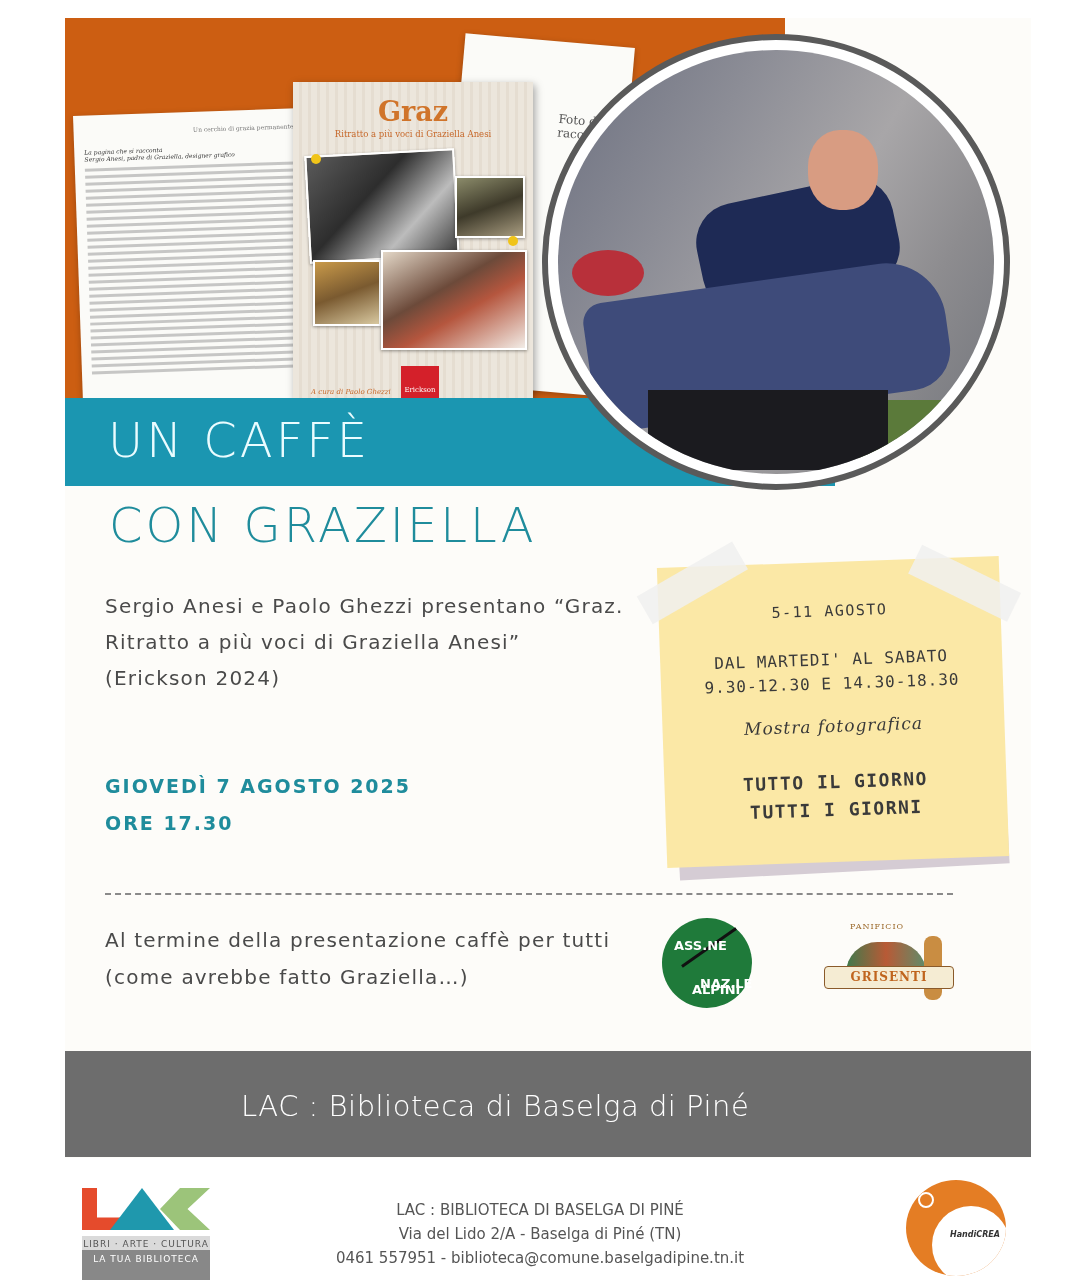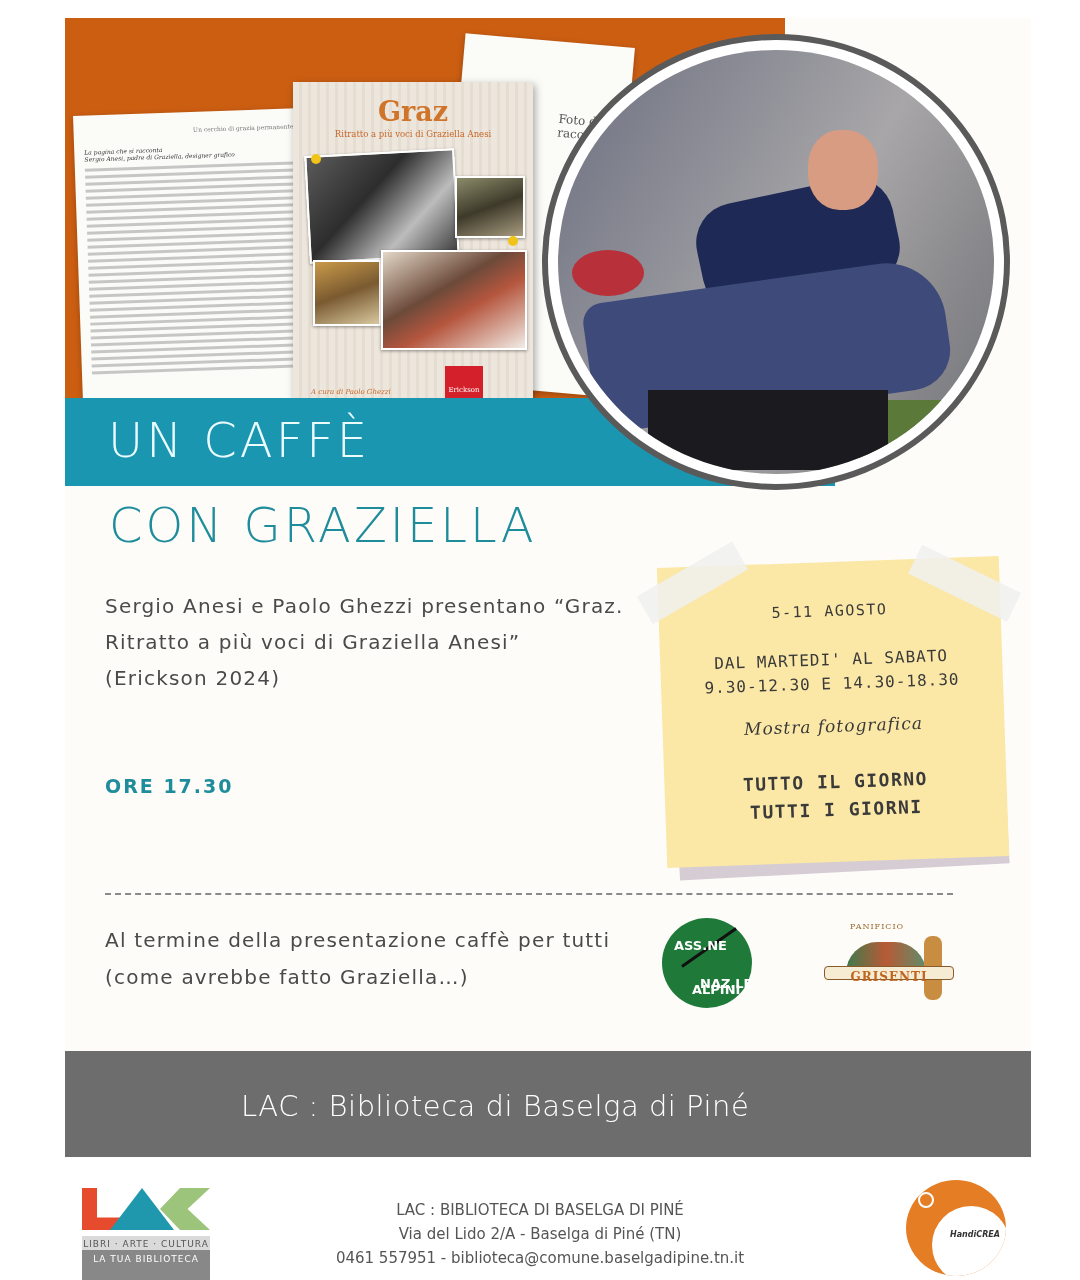--- a/index.html
+++ b/index.html
@@ -25,21 +25,21 @@
     box-shadow: 2px 3px 8px rgba(0,0,0,.35); text-align: center; overflow: hidden; }
   .book .b-title { font-family: "DejaVu Serif", serif; font-size: 27px; font-weight: bold; color: #d0742a; margin-top: 14px; }
   .book .b-sub { font-family: "DejaVu Serif", serif; font-size: 8.5px; color: #c7682a; margin-top: 2px; }
   .book .photo { position: absolute; box-shadow: 0 1px 3px rgba(0,0,0,.4); border: 2px solid #fff; }
   .book .p1 { left: 14px; top: 70px; width: 150px; height: 108px; background: linear-gradient(135deg, #5b5b5b, #2d2d2d 40%, #bcbcbc 70%, #3a3a3a); transform: rotate(-3deg); }
   .book .p2 { left: 162px; top: 94px; width: 70px; height: 62px; background: linear-gradient(160deg, #8b8b6a, #3e3a2a 50%, #a89c80); }
   .book .p3 { left: 20px; top: 178px; width: 68px; height: 66px; background: linear-gradient(160deg, #c99a4a, #7a5a30 50%, #d8c8a0); }
   .book .p4 { left: 88px; top: 168px; width: 146px; height: 100px; background: linear-gradient(150deg, #e3d7c7, #6c4a3a 40%, #b5563e 60%, #f2ece6); }
   .book .pin { position: absolute; width: 10px; height: 10px; border-radius: 50%; background: #f0c419; }
   .book .b-curator { position: absolute; left: 18px; bottom: 4px; font-family: "DejaVu Serif", serif; font-style: italic; font-size: 7px; color: #c7682a; text-align: left; line-height: 1.2; }
-  .book .b-publisher { position: absolute; left: 108px; bottom: 0; width: 38px; height: 34px; background: #d4202a; color: #fff; font-family: "DejaVu Serif", serif; font-size: 7px; padding-top: 20px; margin-left: 44px; }
+  .book .b-publisher { position: absolute; left: 108px; bottom: 0; width: 38px; height: 34px; background: #d4202a; color: #fff; font-family: "DejaVu Serif", serif; font-size: 7px; padding-top: 20px; }
 
   .circle-photo { position: absolute; left: 542px; top: 34px; width: 468px; height: 456px; border-radius: 50%;
     background: #fff; border: 6px solid #5a5a5a; padding: 10px; z-index: 5; }
   .circle-inner { width: 100%; height: 100%; border-radius: 50%; overflow: hidden; position: relative;
     background: linear-gradient(120deg, #6c7080 0%, #8c8d96 30%, #a8a6a8 55%, #8d8c8f 75%, #70737a 100%); }
   .circle-inner .cushion { position: absolute; left: 30px; top: 230px; width: 360px; height: 130px; background: #3e4b7a; border-radius: 20px 60px 40px 20px; transform: rotate(-8deg); }
   .circle-inner .body { position: absolute; left: 140px; top: 140px; width: 200px; height: 110px; background: #1e2a55; border-radius: 40px; transform: rotate(-12deg); }
   .circle-inner .face { position: absolute; left: 250px; top: 80px; width: 70px; height: 80px; background: #d89c82; border-radius: 45%; }
   .circle-inner .hat { position: absolute; left: 14px; top: 200px; width: 72px; height: 46px; background: #b8303a; border-radius: 50%; }
   .circle-inner .base { position: absolute; left: 90px; top: 340px; width: 240px; height: 80px; background: #1b1b1f; }
@@ -68,21 +68,21 @@
 
   .alpini { position: absolute; left: 662px; top: 918px; width: 90px; height: 90px; border-radius: 50%; background: #1f7a3a; color: #fff;
     font-size: 13px; font-weight: bold; }
   .alpini .a1 { position: absolute; left: 12px; top: 20px; }
   .alpini .a2 { position: absolute; left: 38px; top: 46px; margin-top: 12px; }
   .alpini .a3 { position: absolute; left: 30px; top: 64px; }
   .alpini .feather { position: absolute; left: 14px; top: 28px; width: 66px; height: 3px; background: #111; transform: rotate(-35deg); }
   .grisenti { position: absolute; left: 816px; top: 922px; width: 152px; height: 94px; }
   .grisenti .g-top { position: absolute; left: 34px; top: 0; font-family: "DejaVu Serif", serif; font-size: 8px; letter-spacing: 1px; color: #9c6a2c; }
   .grisenti .village { position: absolute; left: 30px; top: 20px; width: 80px; height: 36px; background: linear-gradient(90deg, #3e7a4c, #b85a36 50%, #5f8c6a); border-radius: 40px 40px 6px 6px; }
-  .grisenti .ribbon { position: absolute; left: 8px; top: 44px; width: 130px; height: 14px; background: #f5ecd3; border: 1px solid #8a5a2a; border-radius: 4px; text-align: center;
+  .grisenti .ribbon { position: absolute; left: 8px; top: 44px; width: 130px; height: 23px; background: #f5ecd3; border: 1px solid #8a5a2a; border-radius: 4px; text-align: center;
     font-family: "DejaVu Serif", serif; font-weight: bold; font-size: 12px; letter-spacing: 1px; color: #c0651e; line-height: 20px; }
   .grisenti .wheat { position: absolute; left: 108px; top: 14px; width: 18px; height: 64px; background: #c98d42; border-radius: 8px; }
 
   .gray-band { position: absolute; left: 65px; top: 1051px; width: 966px; height: 106px; background: #6d6d6d; }
   .gray-band span { position: absolute; left: 176px; top: 38px; color: #fff; font-size: 29px; letter-spacing: 0.5px; font-weight: 300; }
 
   .lac-logo { position: absolute; left: 82px; top: 1188px; width: 128px; height: 88px; }
   .lac-logo .L { position: absolute; left: 0; top: 0; width: 50px; height: 42px; background: #e54b2c; clip-path: polygon(0 0, 30% 0, 30% 70%, 100% 70%, 100% 100%, 0 100%); }
   .lac-logo .A { position: absolute; left: 28px; top: 0; width: 64px; height: 42px; background: #1f98ad; clip-path: polygon(50% 0, 100% 100%, 0 100%); }
   .lac-logo .C { position: absolute; left: 78px; top: 0; width: 50px; height: 42px; background: #9cc47a; clip-path: polygon(40% 0, 100% 0, 55% 50%, 100% 100%, 40% 100%, 0 50%); }
@@ -171,20 +171,21 @@
     <div class="base"></div>
   </div>
 </div>
 
 <div class="title1">UN CAFFÈ</div>
 <div class="title2">CON GRAZIELLA</div>
 
 <div class="desc">Sergio Anesi e Paolo Ghezzi presentano “Graz. Ritratto a più voci di Graziella Anesi” (Erickson 2024)</div>
 
 <div class="when">
+  <div>GIOVEDÌ 7 AGOSTO 2025</div>
   <div>ORE 17.30</div>
 </div>
 
 <div class="note-shadow"></div>
 <div class="note">
   <div class="tape l"></div>
   <div class="tape r"></div>
   <div class="n1">5-11 AGOSTO</div>
   <div class="n2">
     <div>DAL MARTEDI' AL SABATO</div>

